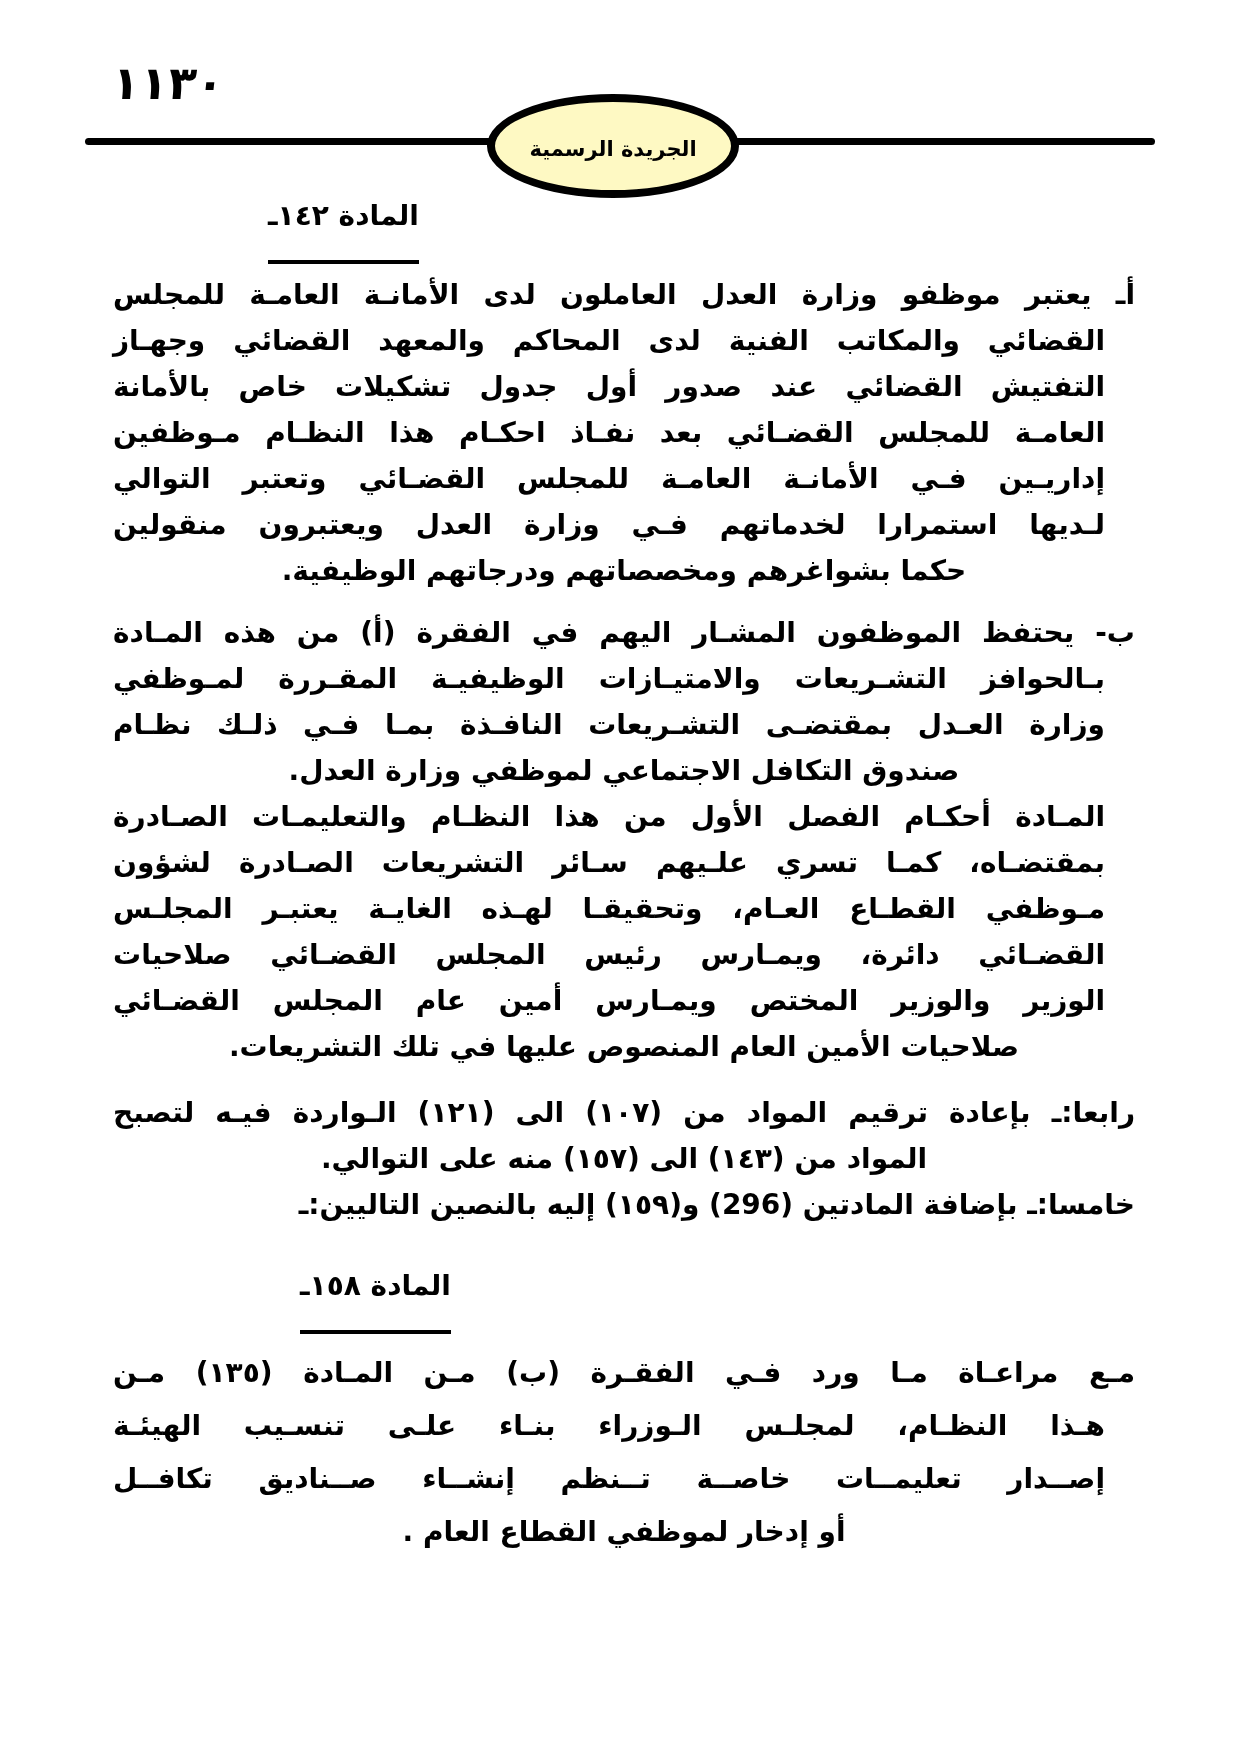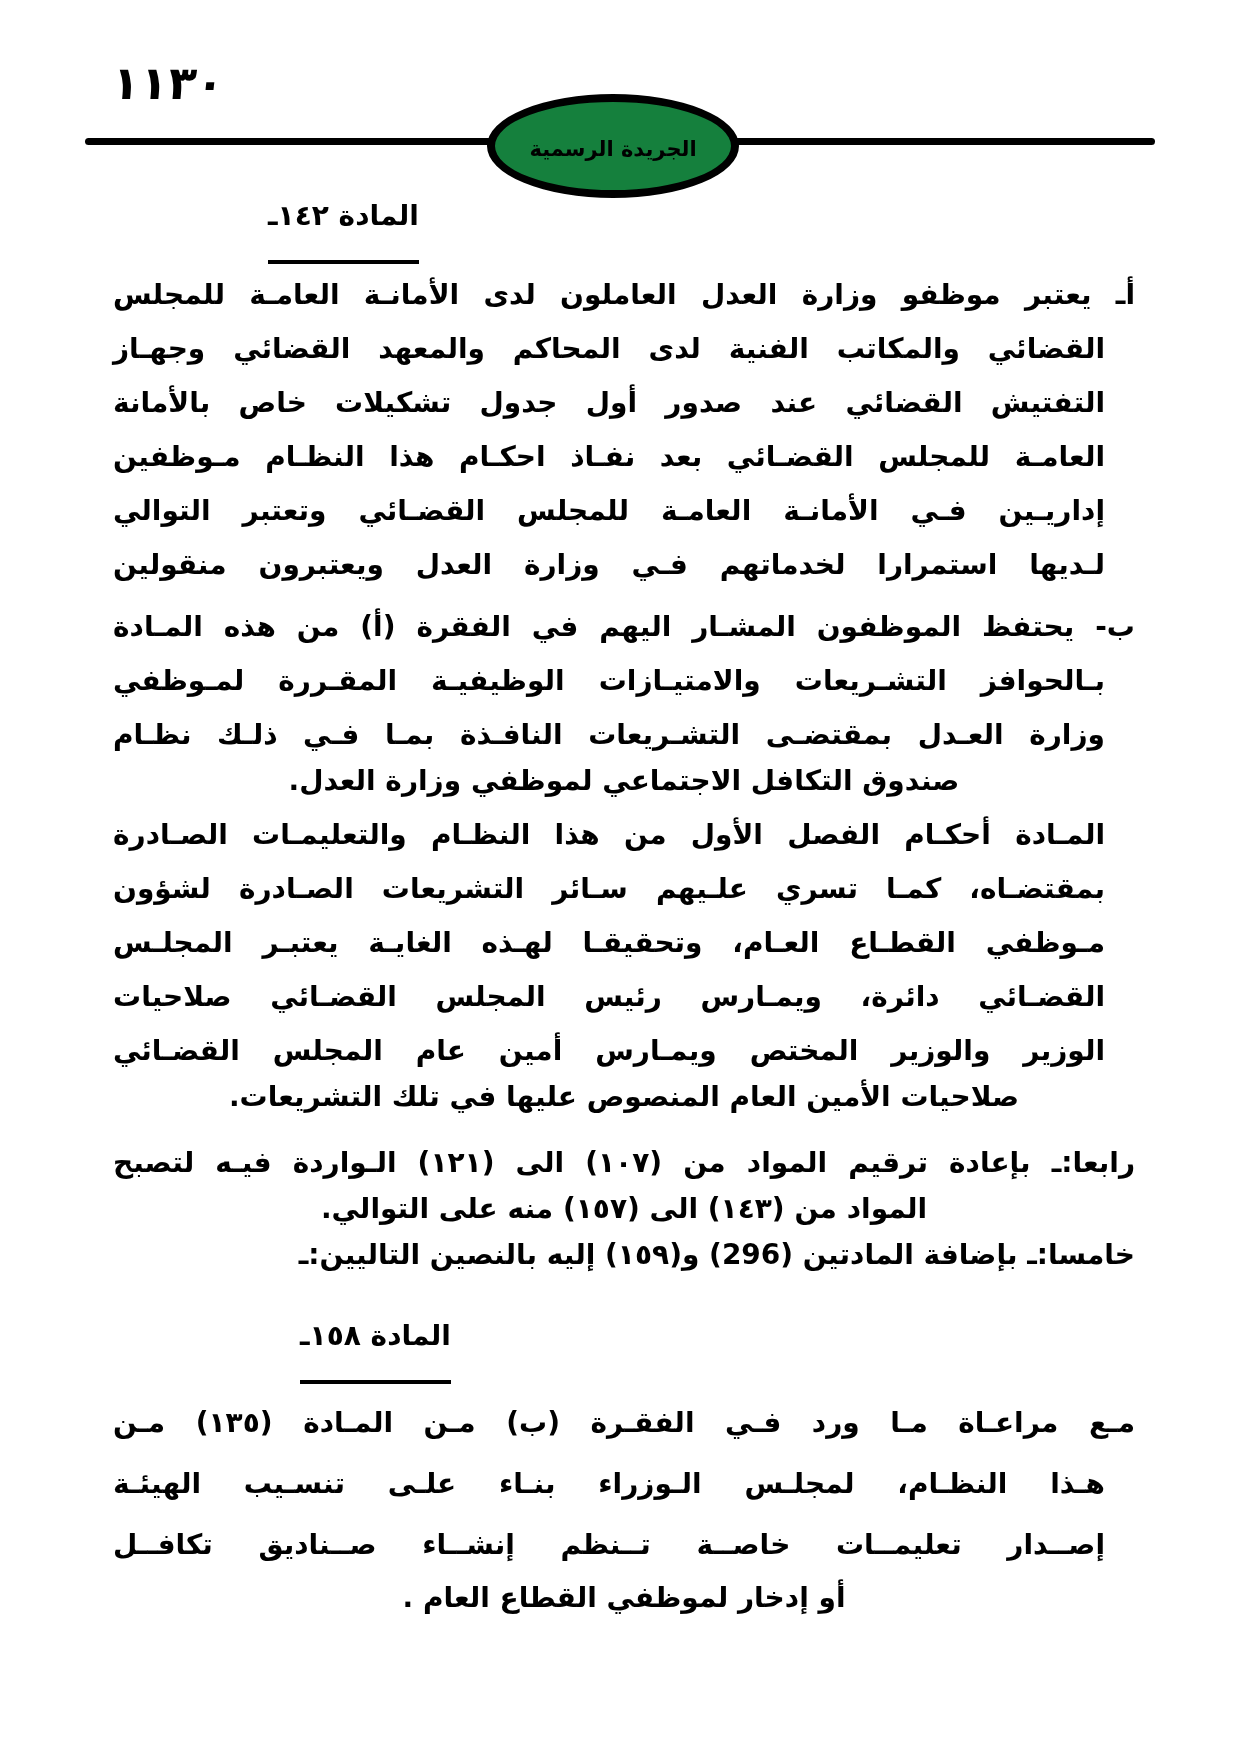--- a/index.html
+++ b/index.html
@@ -26,21 +26,21 @@
     position:absolute;
     top:138px;left:85px;
     width:1070px;height:7px;
     background:#000;
     border-radius:4px;
   }
   .badge{
     position:absolute;
     left:487px;top:94px;
     width:236px;height:88px;
-    background:#15803d;
+    background:#fef9c3;
     border:8px solid #000;
     border-radius:50%;
     display:flex;align-items:center;justify-content:center;
     z-index:2;
   }
   .badge span{font-size:21px;padding-top:6px;}
   
   .content{
     position:absolute;
     top:0;right:106px;
@@ -64,21 +64,21 @@
   .p-c{margin-top:0;}
   .p-4{margin-top:20px;}
   .p-5{margin-top:0;}
   .p-158{margin-top:12px;}
   .line{
     font-size:28px;
     line-height:46px;
     white-space:normal;
   }
   .p-158 .line{line-height:53px;}
-  .j{text-align:justify;text-align-last:justify;margin-top:8px;}
+  .j{text-align:justify;text-align-last:justify;}
   .ind{padding-right:30px;}
   .center{text-align:center;}
   .right{text-align:right;}
 </style>
 </head>
 <body>
 
 <div class="page">
 
   <div class="pagenum">١١٣٠</div>
@@ -93,20 +93,21 @@
       <span class="heading">المادة ١٤٢ـ</span>
     </div>
 
     <div class="para p-a">
       <div class="line j">أـ يعتبر موظفو وزارة العدل العاملون لدى الأمانـة العامـة للمجلس</div>
       <div class="line j ind">القضائي والمكاتب الفنية لدى المحاكم والمعهد القضائي وجهـاز</div>
       <div class="line j ind">التفتيش القضائي عند صدور أول جدول تشكيلات خاص بالأمانة</div>
       <div class="line j ind">العامـة للمجلس القضـائي بعد نفـاذ احكـام هذا النظـام مـوظفين</div>
       <div class="line j ind">إداريـين فـي الأمانـة العامـة للمجلس القضـائي وتعتبر التوالي</div>
       <div class="line j ind">لـديها استمرارا لخدماتهم فـي وزارة العدل ويعتبرون منقولين</div>
+      <div class="line center">حكما بشواغرهم ومخصصاتهم ودرجاتهم الوظيفية.</div>
     </div>
 
     <div class="para p-b">
       <div class="line j">ب- يحتفظ الموظفون المشـار اليهم في الفقرة (أ) من هذه المـادة</div>
       <div class="line j ind">بـالحوافز التشـريعات والامتيـازات الوظيفيـة المقـررة لمـوظفي</div>
       <div class="line j ind">وزارة العـدل بمقتضـى التشـريعات النافـذة بمـا فـي ذلـك نظـام</div>
       <div class="line center">صندوق التكافل الاجتماعي لموظفي وزارة العدل.</div>
     </div>
 
     <div class="para p-c">

